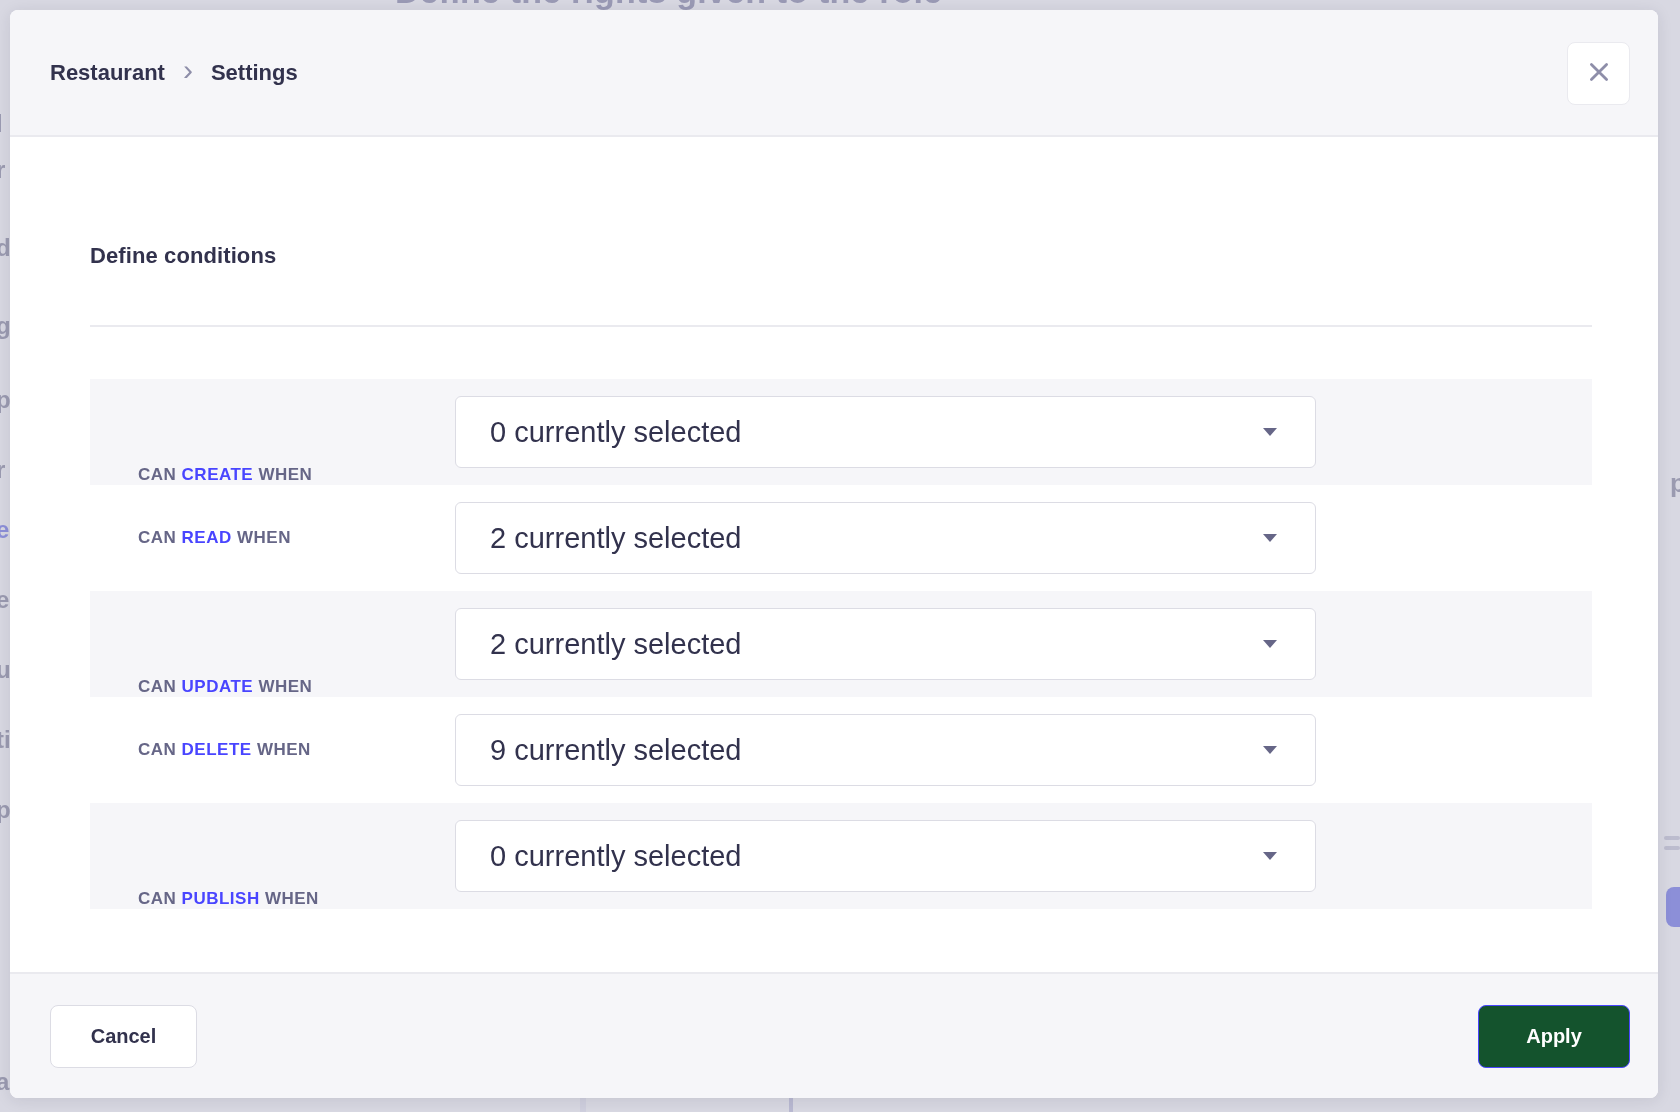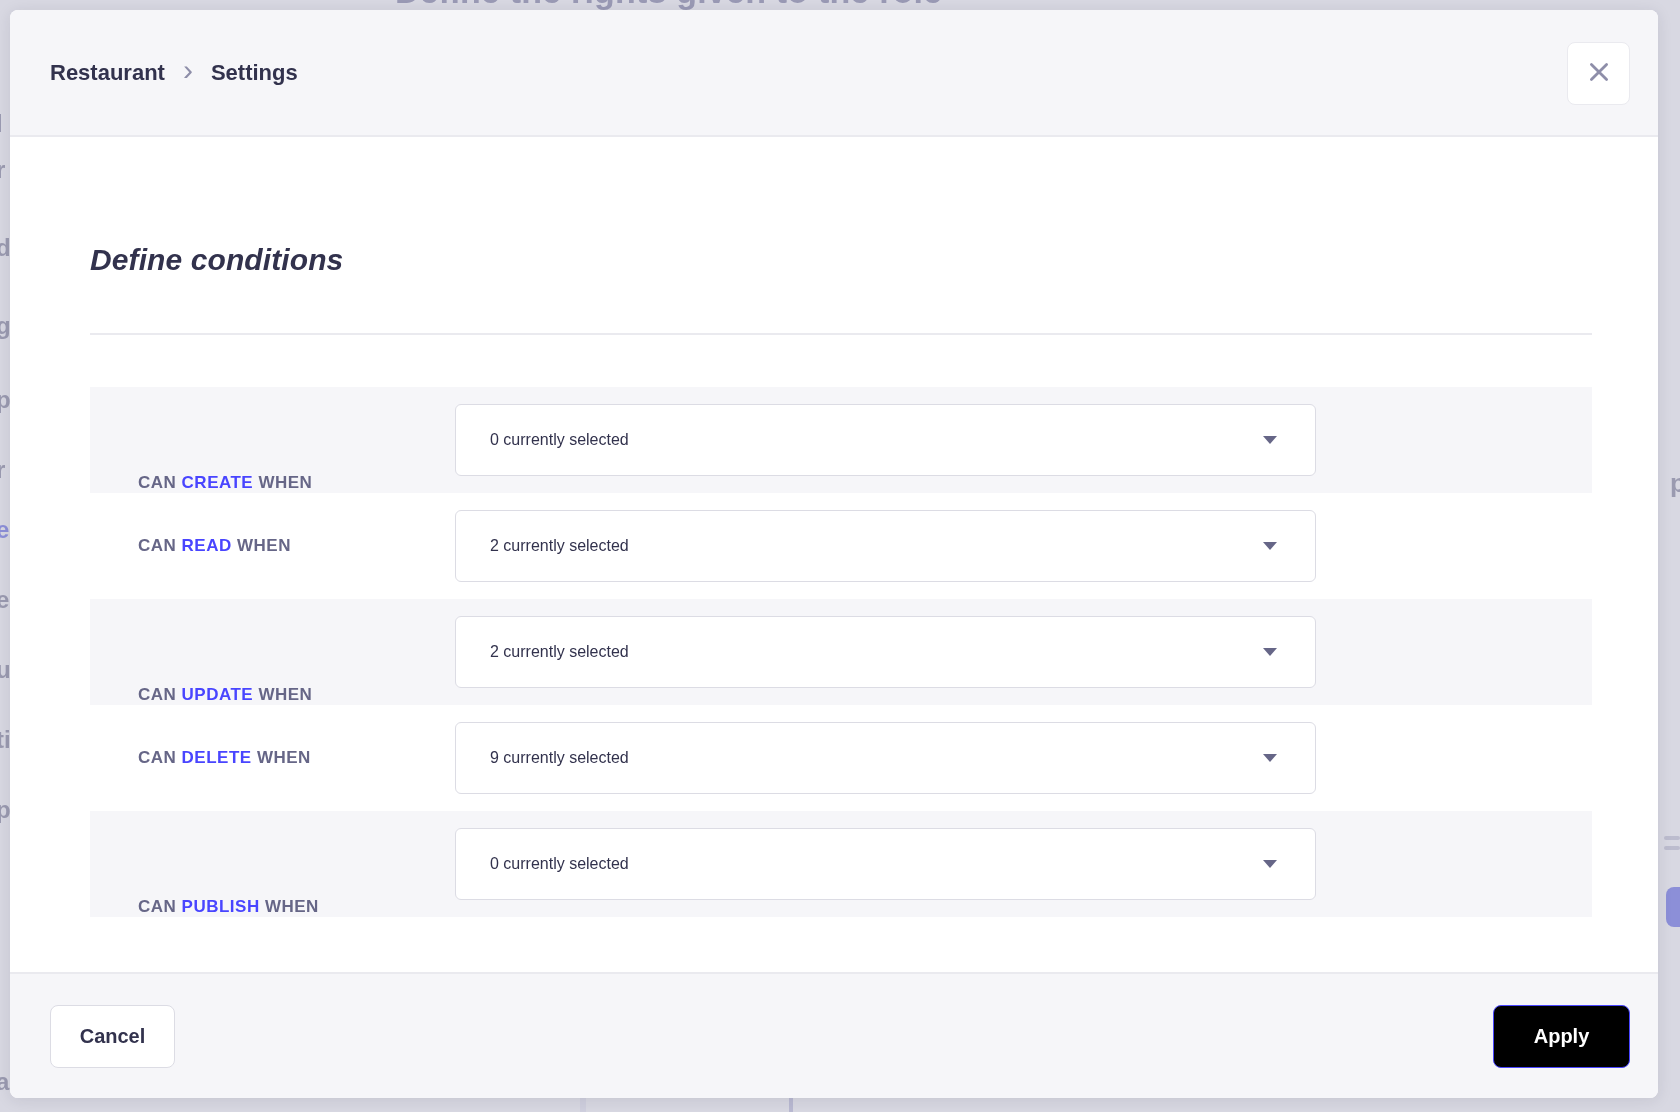--- a/index.html
+++ b/index.html
@@ -65,60 +65,60 @@
   .crumb { font-size: 22px; font-weight: 700; color: #32324d; }
   .crumb-sep { font-size: 30px; color: #8e8ea9; font-weight: 400; line-height: 22px; padding-bottom: 6px; }
   .close-btn {
     position: absolute; right: 28px; top: 32px; width: 63px; height: 63px;
     background: #ffffff; border: 1px solid #eaeaef; border-radius: 8px;
     display: flex; align-items: center; justify-content: center; cursor: pointer;
   }
 
   
   .modal-body { flex: 1 1 auto; background: #ffffff; padding: 62px 66px 0 80px; }
-  .modal-title { font-size: 30px; font-weight: 700; color: #32324d; letter-spacing: 0.1px; font-style: italic; }
+  .modal-title { font-size: 22px; font-weight: 700; color: #32324d; letter-spacing: 0.1px; }
   .title-divider { height: 2px; background: #eaeaef; margin-top: 56px; }
 
   .rows { margin-top: 52px; }
   .condition-row { height: 106px; position: relative; display: flex; align-items: center; }
   .condition-row.alt { background: #f6f6f9; align-items: flex-end; }
   .row-label {
     padding-left: 48px; font-size: 17px; font-weight: 700; color: #666687;
     letter-spacing: 0.5px; text-transform: uppercase; white-space: nowrap;
   }
   .row-label .action { color: #4945ff; }
   .row-select {
     position: absolute; left: 365px; top: 17px; width: 861px; height: 72px;
     background: #ffffff; border: 1px solid #dcdce4; border-radius: 6px;
     display: flex; align-items: center; justify-content: space-between;
     padding: 0 38px 0 34px; cursor: pointer;
   }
-  .row-select .select-value { font-size: 16px; color: #32324d; }
+  .row-select .select-value { font-size: 29px; color: #32324d; }
   .caret-down {
     width: 0; height: 0;
     border-left: 7px solid transparent; border-right: 7px solid transparent;
     border-top: 8px solid #666687;
   }
 
   
   .modal-footer {
     flex: 0 0 126px; background: #f6f6f9; border-top: 2px solid #eaeaef;
     display: flex; align-items: center; justify-content: space-between;
     padding: 0 28px 0 40px;
   }
   .btn {
     height: 63px; border-radius: 8px; font-size: 20px; font-weight: 700;
     font-family: "Liberation Sans", sans-serif; cursor: pointer;
     display: flex; align-items: center; justify-content: center;
   }
   .btn-cancel {
-    width: 125px; background: #ffffff; border: 1px solid #dcdce4; color: #32324d;
+    width: 147px; background: #ffffff; border: 1px solid #dcdce4; color: #32324d;
   }
   .btn-apply {
-    width: 137px; background: #000000; border: 1px solid #4945ff; color: #ffffff;
+    width: 152px; background: #14532d; border: 1px solid #4945ff; color: #ffffff;
   }
 </style>
 </head>
 <body>
 
 <div class="backdrop">
   <div class="backdrop-top-text">Define the rights given to the role</div>
   <span class="edge-fragment f0">l</span>
   <span class="edge-fragment f1">r</span>
   <span class="edge-fragment f2">d</span>

